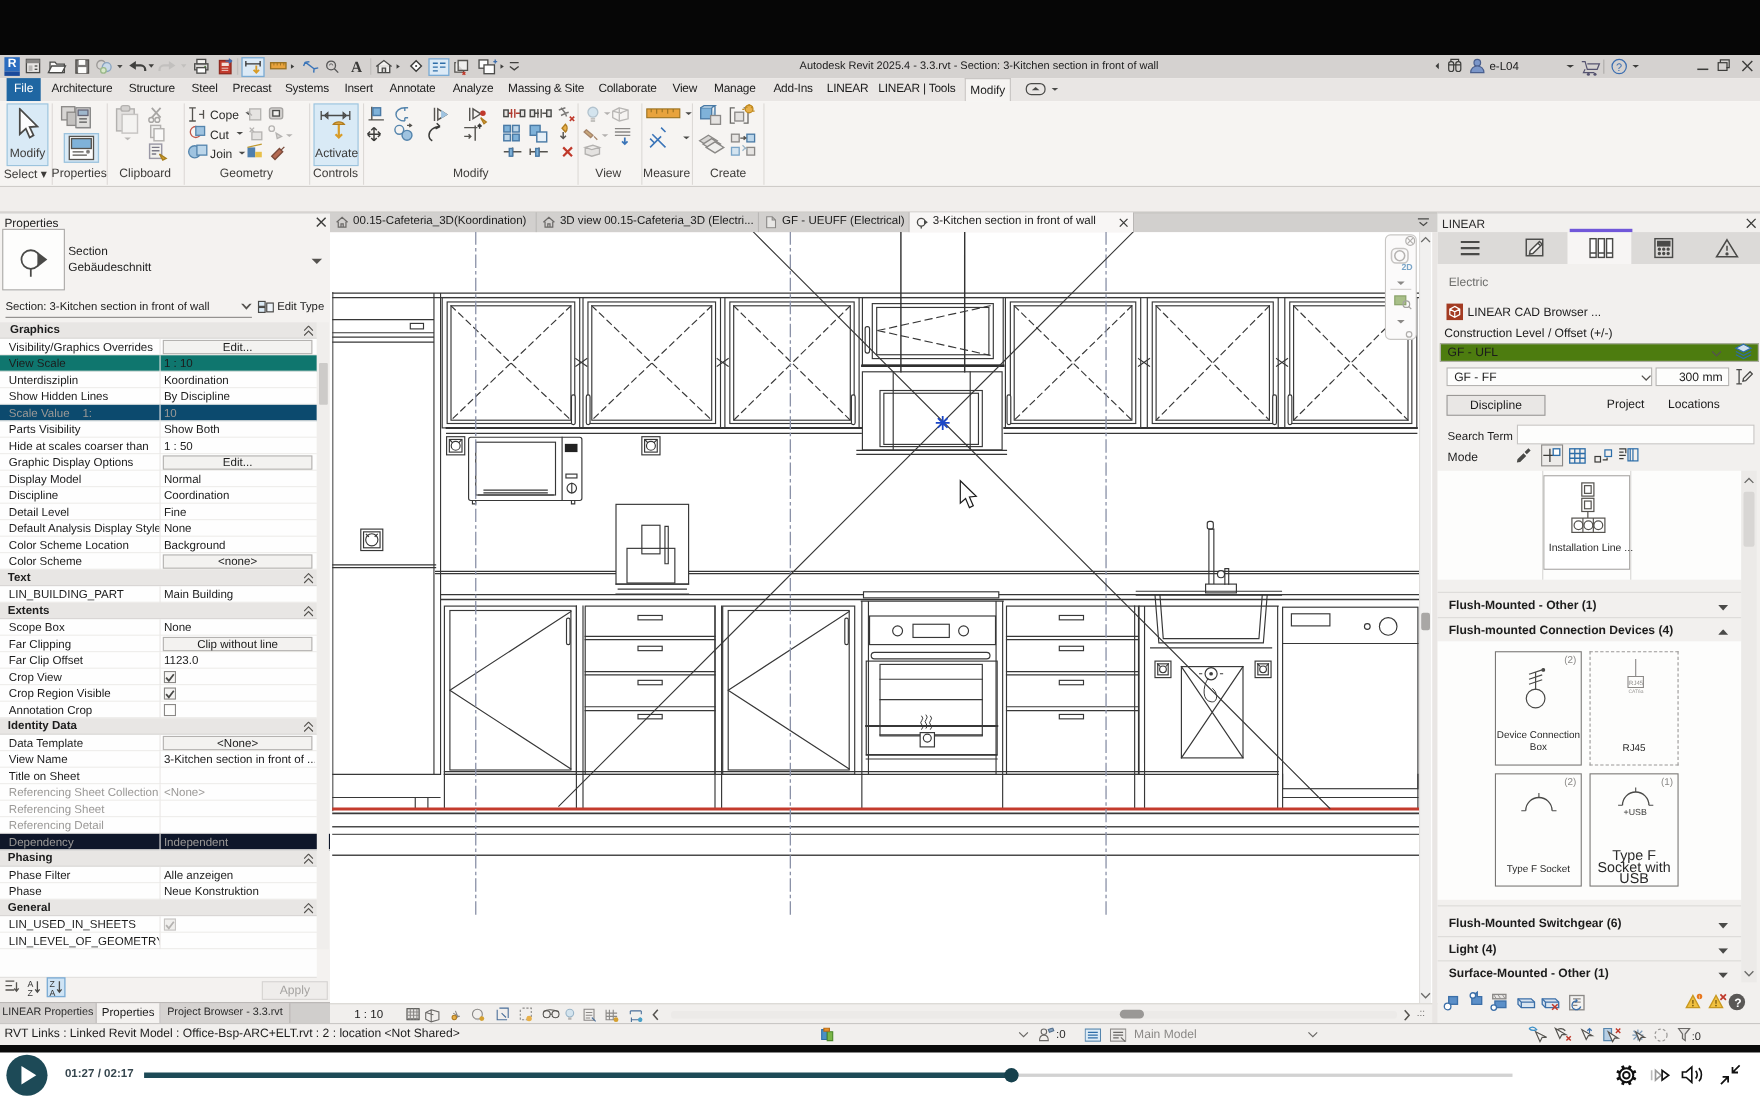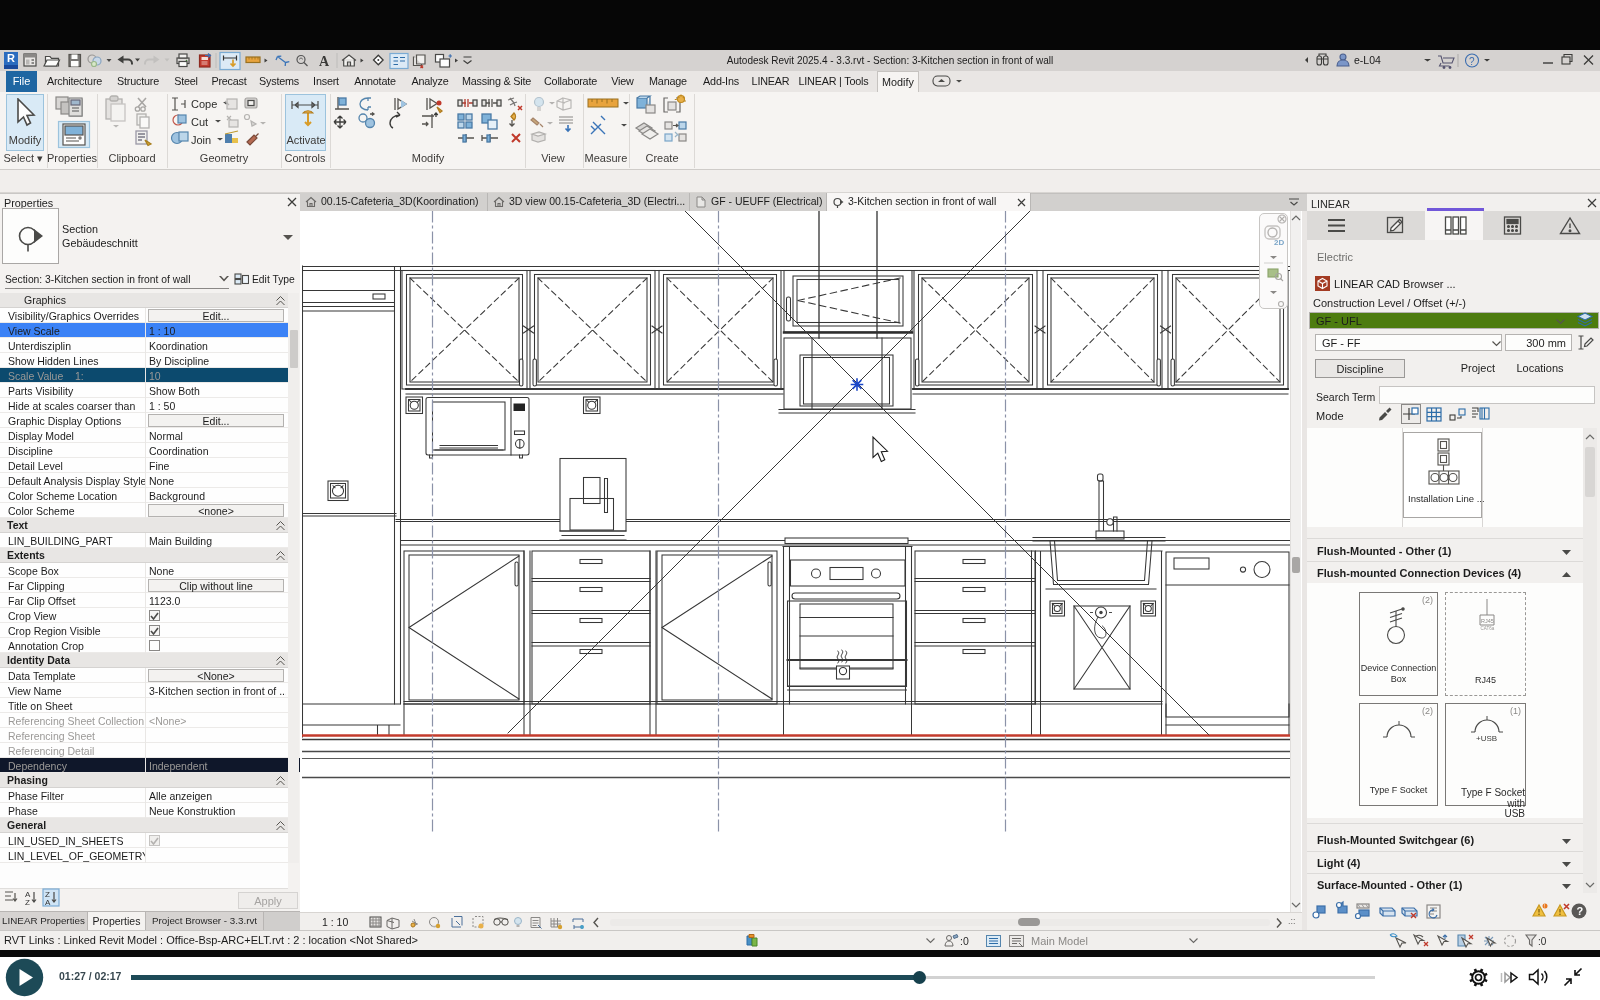--- a/index.html
+++ b/index.html
@@ -323,31 +323,31 @@
     </svg>
 <svg class="a" style="left:234px;top:80px" width="15" height="12" viewBox="0 0 15 12">
       <g fill="none" stroke="#4a4a48" stroke-width="1.1">
 <rect x="1" y="1" width="6" height="4.5" fill="#dcebf6"></rect>
         <rect x="1" y="6.5" width="6" height="4.5" fill="#dcebf6"></rect>
         <rect x="8.5" y="2.5" width="6" height="8" fill="#eef4f9"></rect>
       </g>
     </svg>
 <div class="a tx" style="left:252px;top:81px;font-size:10.3px">Edit Type</div>
 <div class="a" style="left:0;top:100px;width:288px;height:15px;background:#e8e6e4;border-bottom:1px solid #d5d3d1">
-      <span class="a tx" style="left:24px;top:1px;font-weight:normal;font-size:10.5px">Graphics</span>
+      <span class="a tx" style="left:9px;top:1px;font-weight:bold;font-size:10.5px">Graphics</span>
       <svg class="a" style="left:276px;top:3px" width="9" height="10">
         <path d="M0.5 4.5 L4.5 0.5 L8.5 4.5 M0.5 9 L4.5 5 L8.5 9" stroke="#55534f" fill="none"></path>
       </svg>
     </div>
 <div class="a" style="left:0;top:115px;width:288px;height:15px;background:#fefefe;border-bottom:1px solid #eceae8">
       <span class="a tx" style="left:8px;top:1.5px;width:137px;overflow:hidden;font-size:10.5px;">Visibility/Graphics Overrides</span>
       <span class="a" style="left:145px;top:0;width:1px;height:15px;background:#e9e7e5"></span>
       <span class="a" style="left:148px;top:1px;width:136px;height:13px;background:#f3f2f0;border:1px solid #b4b2b0;text-align:center;font-size:10.5px;line-height:12px">Edit...</span>
     </div>
-<div class="a" style="left:0;top:130px;width:288px;height:15px;background:#3b82f6;border-bottom:1px solid #eceae8">
+<div class="a" style="left:0;top:130px;width:288px;height:15px;background:#0f766e;border-bottom:1px solid #eceae8">
       <span class="a tx" style="left:8px;top:1.5px;width:137px;overflow:hidden;font-size:10.5px;">View Scale</span>
       <span class="a" style="left:145px;top:0;width:1px;height:15px;background:#e9e7e5"></span>
       <span class="a tx" style="left:149px;top:1.5px;width:137px;overflow:hidden;font-size:10.5px;">1 : 10</span>
     </div>
 <div class="a" style="left:0;top:145px;width:288px;height:15px;background:#fefefe;border-bottom:1px solid #eceae8">
       <span class="a tx" style="left:8px;top:1.5px;width:137px;overflow:hidden;font-size:10.5px;">Unterdisziplin</span>
       <span class="a" style="left:145px;top:0;width:1px;height:15px;background:#e9e7e5"></span>
       <span class="a tx" style="left:149px;top:1.5px;width:137px;overflow:hidden;font-size:10.5px;">Koordination</span>
     </div>
 <div class="a" style="left:0;top:160px;width:288px;height:15px;background:#fefefe;border-bottom:1px solid #eceae8">
@@ -995,21 +995,21 @@
 <div class="a" style="left:138px;top:399px;width:81px;height:104px;border:1px dashed #9a9896;background:#fdfdfc">
       <span class="a tx" style="right:4px;top:2px;position:absolute;font-size:9px;color:#8a8886">&nbsp;</span>
       <span class="a" style="left:0;top:82px;width:79px;text-align:center;font-size:9px;color:#2a2a2a;line-height:10.5px">RJ45</span>
     </div>
 <div class="a" style="left:52px;top:510px;width:79px;height:103px;border:1px solid #7a7876;background:#fdfdfc">
       <span class="a tx" style="right:4px;top:2px;position:absolute;font-size:9px;color:#8a8886">(2)</span>
       <span class="a" style="left:0;top:81px;width:77px;text-align:center;font-size:9px;color:#2a2a2a;line-height:10.5px">Type F Socket</span>
     </div>
 <div class="a" style="left:138px;top:510px;width:81px;height:103px;border:1px solid #7a7876;background:#fdfdfc">
       <span class="a tx" style="right:4px;top:2px;position:absolute;font-size:9px;color:#8a8886">(1)</span>
-      <span class="a" style="left:0;top:84px;width:79px;text-align:right;font-size:10px;color:#2a2a2a;line-height:10.5px">Type F Socket with<br>USB</span>
+      <span class="a" style="left:0;top:69px;width:79px;text-align:center;font-size:13px;color:#2a2a2a;line-height:10.5px">Type F Socket with<br>USB</span>
     </div>
 <svg class="a" style="left:72px;top:408px" width="40" height="52" viewBox="0 0 40 52">
       <g fill="none" stroke="#4a4a48" stroke-width="1.1">
 <path d="M17 26 V10"></path>
         <path d="M11 12 l12 -4 M11 16.5 l12 -4 M11 21 l12 -4"></path>
         <circle cx="24" cy="8" r="1.2" fill="#4a4a48"></circle>
 <circle cx="17" cy="34" r="8.5"></circle>
       </g>
     </svg>
 <svg class="a" style="left:160px;top:404px" width="40" height="56" viewBox="0 0 40 56">

